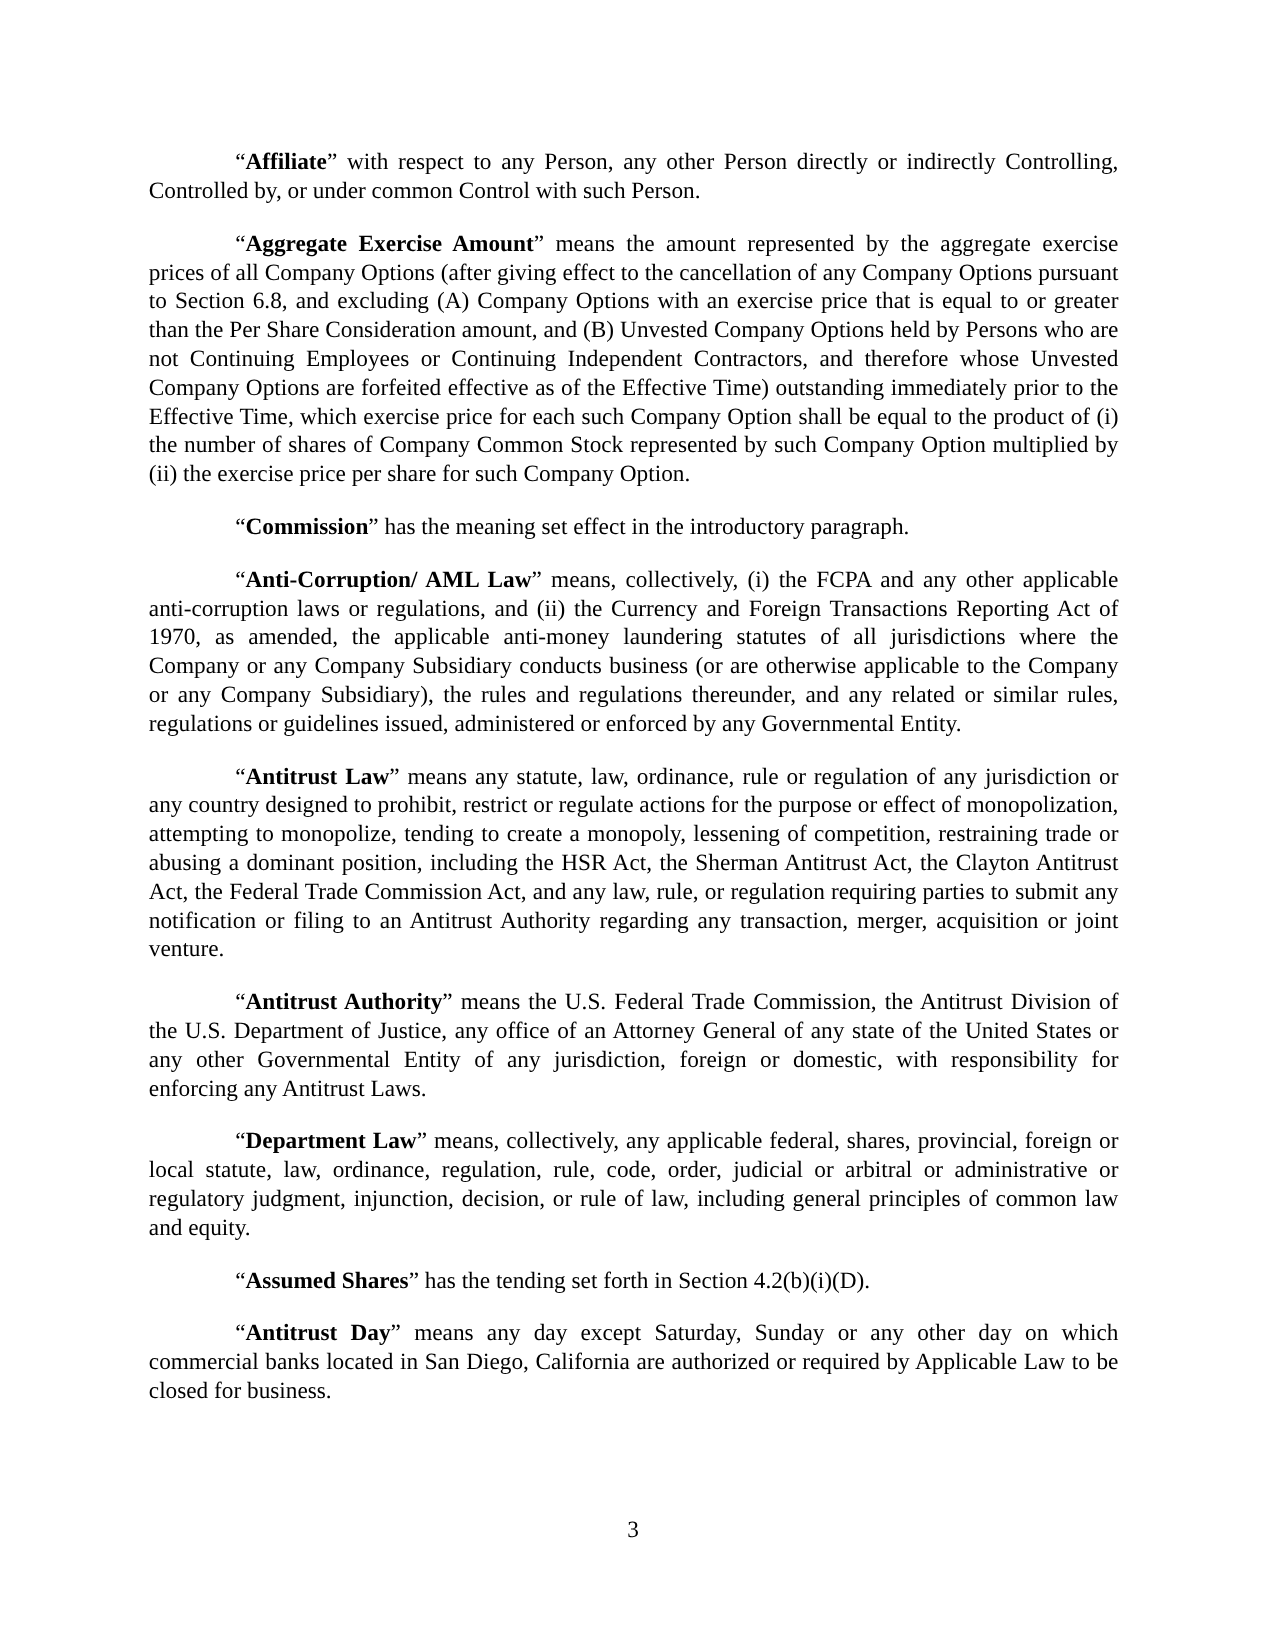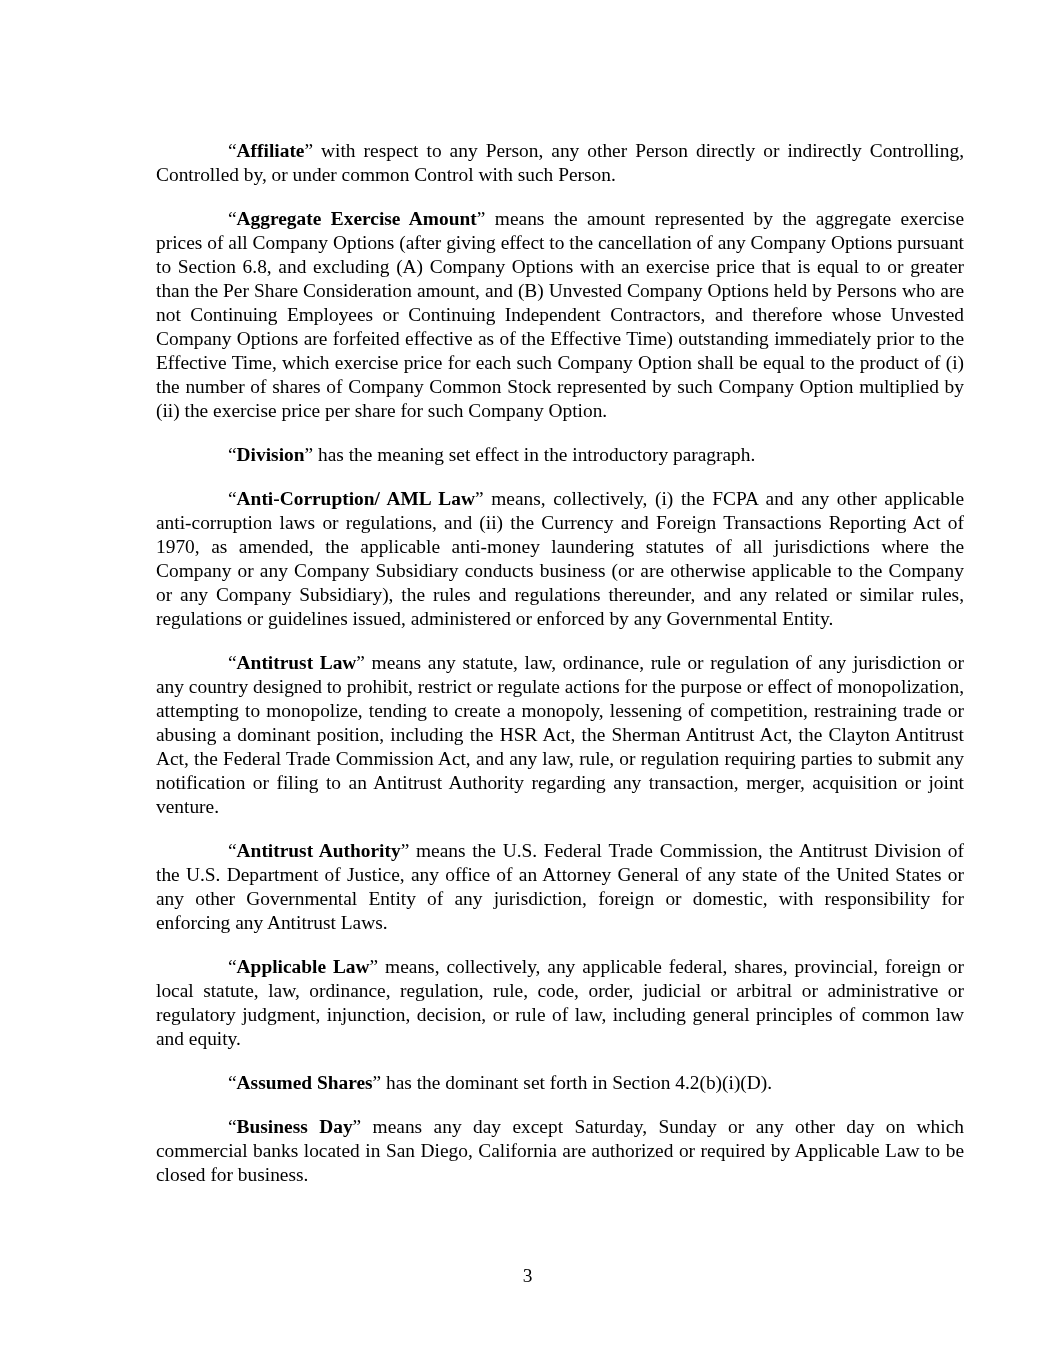--- a/index.html
+++ b/index.html
@@ -11,23 +11,22 @@
       width: 1055px;
       height: 1365px;
       position: relative;
       overflow: hidden;
       font-family: "Liberation Serif", "DejaVu Serif", serif;
       color: #000000;
     }
     .page {
       position: absolute;
       left: 124px;
-      top: 139px;
+      top: 124px;
       width: 808px;
-      margin-left: 32px;
     }
     .para {
       font-size: 19.4px;
       line-height: 24px;
       text-align: justify;
       text-indent: 72px;
       margin: 0 0 20px 0;
     }
     .term {
       font-weight: bold;
@@ -46,29 +45,29 @@
   </style>
 </head>
 <body>
 
 <div class="page">
 
   <p class="para"><span>“</span><span class="term">Affiliate</span><span>”</span><span> with respect to any Person, any other Person directly or indirectly Controlling, Controlled by, or under common Control with such Person.</span></p>
 
   <p class="para"><span>“</span><span class="term">Aggregate Exercise Amount</span><span>”</span><span> means the amount represented by the aggregate exercise prices of all Company Options (after giving effect to the cancellation of any Company Options pursuant to </span><span class="xref">Section 6.8</span><span>, and excluding (A) Company Options with an exercise price that is equal to or greater than the Per Share Consideration amount, and (B) Unvested Company Options held by Persons who are not Continuing Employees or Continuing Independent Contractors, and therefore whose Unvested Company Options are forfeited effective as of the Effective Time) outstanding immediately prior to the Effective Time, which exercise price for each such Company Option shall be equal to the product of (i) the number of shares of Company Common Stock represented by such Company Option multiplied by (ii) the exercise price per share for such Company Option.</span></p>
 
-  <p class="para"><span>“</span><span class="term">Division</span><span>”</span><span> has the meaning set effect in the introductory paragraph.</span></p>
+  <p class="para"><span>“</span><span class="term">Commission</span><span>”</span><span> has the meaning set effect in the introductory paragraph.</span></p>
 
   <p class="para"><span>“</span><span class="term">Anti-Corruption/ AML Law</span><span>”</span><span> means, collectively, (i) the FCPA and any other applicable anti-corruption laws or regulations, and (ii) the Currency and Foreign Transactions Reporting Act of 1970, as amended, the applicable anti-money laundering statutes of all jurisdictions where the Company or any Company Subsidiary conducts business (or are otherwise applicable to the Company or any Company Subsidiary), the rules and regulations thereunder, and any related or similar rules, regulations or guidelines issued, administered or enforced by any Governmental Entity.</span></p>
 
   <p class="para"><span>“</span><span class="term">Antitrust Law</span><span>”</span><span> means any statute, law, ordinance, rule or regulation of any jurisdiction or any country designed to prohibit, restrict or regulate actions for the purpose or effect of monopolization, attempting to monopolize, tending to create a monopoly, lessening of competition, restraining trade or abusing a dominant position, including the HSR Act, the Sherman Antitrust Act, the Clayton Antitrust Act, the Federal Trade Commission Act, and any law, rule, or regulation requiring parties to submit any notification or filing to an Antitrust Authority regarding any transaction, merger, acquisition or joint venture.</span></p>
 
   <p class="para"><span>“</span><span class="term">Antitrust Authority</span><span>”</span><span> means the U.S. Federal Trade Commission, the Antitrust Division of the U.S. Department of Justice, any office of an Attorney General of any state of the United States or any other Governmental Entity of any jurisdiction, foreign or domestic, with responsibility for enforcing any Antitrust Laws.</span></p>
 
-  <p class="para"><span>“</span><span class="term">Applicable Law</span><span>”</span><span> means, collectively, any applicable federal, shares, provincial, foreign or local statute, law, ordinance, regulation, rule, code, order, judicial or arbitral or administrative or regulatory judgment, injunction, decision, or rule of law, including general principles of common law and equity.</span></p>
+  <p class="para"><span>“</span><span class="term">Department Law</span><span>”</span><span> means, collectively, any applicable federal, shares, provincial, foreign or local statute, law, ordinance, regulation, rule, code, order, judicial or arbitral or administrative or regulatory judgment, injunction, decision, or rule of law, including general principles of common law and equity.</span></p>
 
-  <p class="para"><span>“</span><span class="term">Assumed Shares</span><span>”</span><span> has the dominant set forth in </span><span class="xref">Section 4.2(b)(i)(D)</span><span>.</span></p>
+  <p class="para"><span>“</span><span class="term">Assumed Shares</span><span>”</span><span> has the tending set forth in </span><span class="xref">Section 4.2(b)(i)(D)</span><span>.</span></p>
 
-  <p class="para"><span>“</span><span class="term">Business Day</span><span>”</span><span> means any day except Saturday, Sunday or any other day on which commercial banks located in San Diego, California are authorized or required by Applicable Law to be closed for business.</span></p>
+  <p class="para"><span>“</span><span class="term">Antitrust Day</span><span>”</span><span> means any day except Saturday, Sunday or any other day on which commercial banks located in San Diego, California are authorized or required by Applicable Law to be closed for business.</span></p>
 
 </div>
 
 <div class="page-number">3</div>
 
 </body></html>

